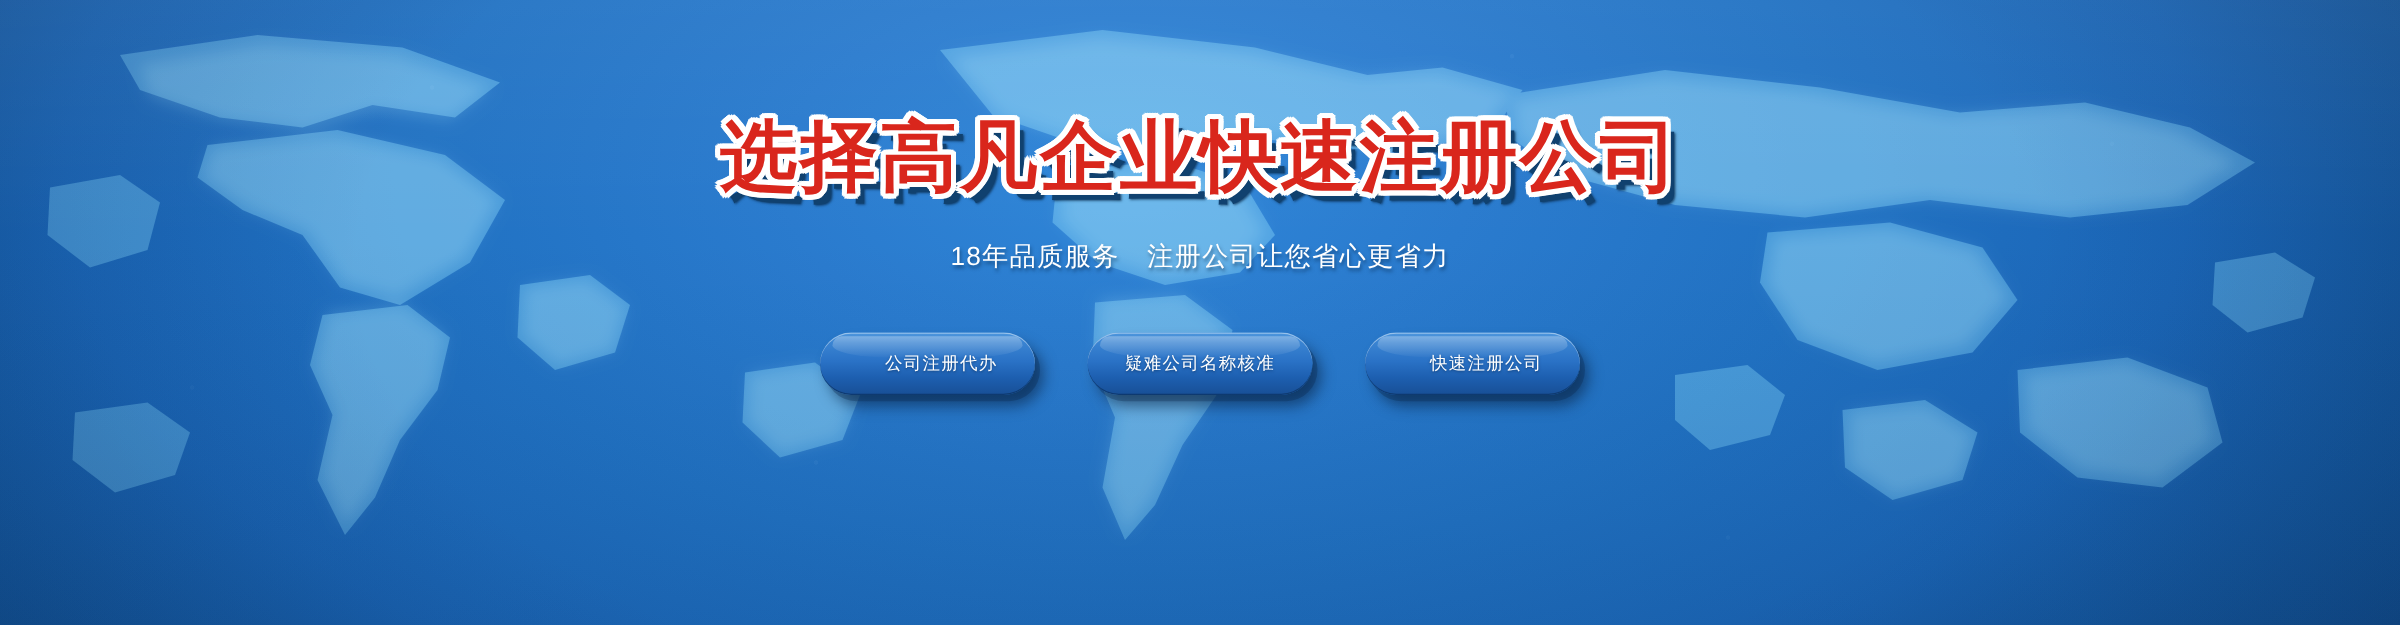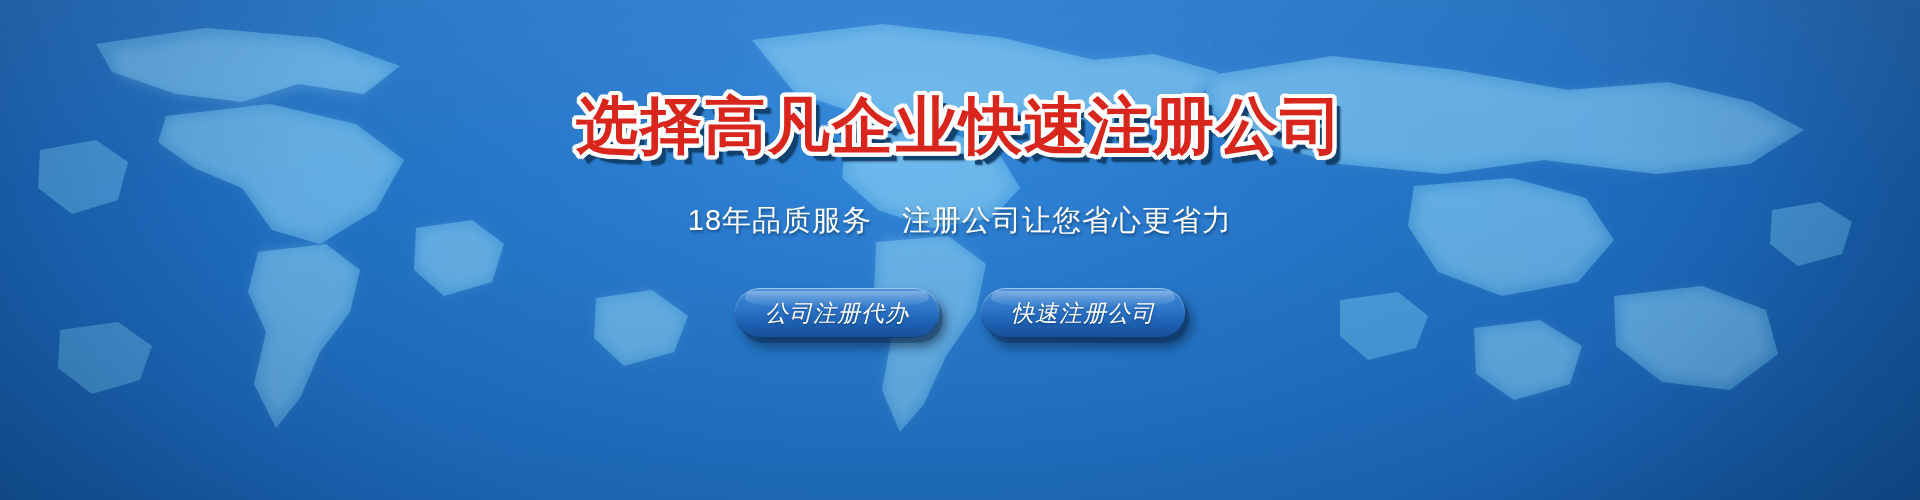--- a/index.html
+++ b/index.html
@@ -89,61 +89,60 @@
       -4px -2px 0 #ffffff,  4px -2px 0 #ffffff,
       -2px -4px 0 #ffffff,  2px -4px 0 #ffffff,
       -4px  2px 0 #ffffff,  4px  2px 0 #ffffff,
       -2px  4px 0 #ffffff,  2px  4px 0 #ffffff,
       
        7px  8px 0 #10416f,
        8px  9px 2px rgba(8,40,72,0.75);
   }
 
   .subhead{
-    margin-top:44px;
-    font-size:29px;
+    margin-top:34px;
+    font-size:21px;
     color:#ffffff;
     letter-spacing:1px;
     white-space:nowrap;
     text-shadow:1px 2px 3px rgba(7,38,72,0.55);
   }
 
   .btn-row{
     margin-top:47px;
     display:flex;
     gap:42px;
   }
 
   .pill{
     position:relative;
     height:50px;
     padding:0 30px;
     min-width:172px;
     display:flex;
     align-items:center;
-    justify-content:center;
+    justify-content:flex-end;
     border-radius:25px;
     color:#ffffff;
-    font-size:23px;
+    font-size:14px;
     letter-spacing:1px;
     white-space:nowrap;
     background:linear-gradient(180deg,
        #4f97dd 0%,
        #3a84d2 16%,
        #2a72c6 46%,
        #1d5fb0 72%,
        #184f96 100%);
     box-shadow:
       inset 0 1px 0 rgba(255,255,255,0.42),
       inset 0 -1px 0 rgba(8,40,80,0.55),
       7px 9px 11px rgba(7,31,62,0.55),
       4px 5px 0 rgba(10,44,82,0.30);
     text-shadow:0 1px 2px rgba(6,33,66,0.55);
     cursor:pointer;
-    font-style:italic;
   }
   .pill::after{
     content:"";
     position:absolute;
     left:10px; right:10px; top:3px;
     height:17px;
     border-radius:12px 12px 50% 50% / 12px 12px 16px 16px;
     background:linear-gradient(180deg, rgba(255,255,255,0.30), rgba(255,255,255,0.02));
     pointer-events:none;
   }
@@ -206,18 +205,21 @@
 
     <div class="headline">选择高凡企业快速注册公司</div>
 
     <div class="subhead">18年品质服务　注册公司让您省心更省力</div>
 
     <div class="btn-row">
       <div class="pill">
         <span>公司注册代办</span>
       </div>
       <div class="pill">
+        <span>疑难公司名称核准</span>
+      </div>
+      <div class="pill">
         <span>快速注册公司</span>
       </div>
     </div>
 
   </div>
 </div>
 
 </body></html>

